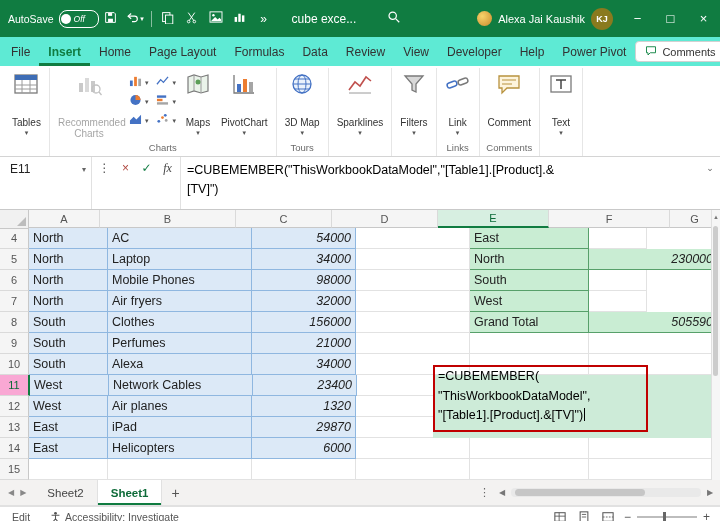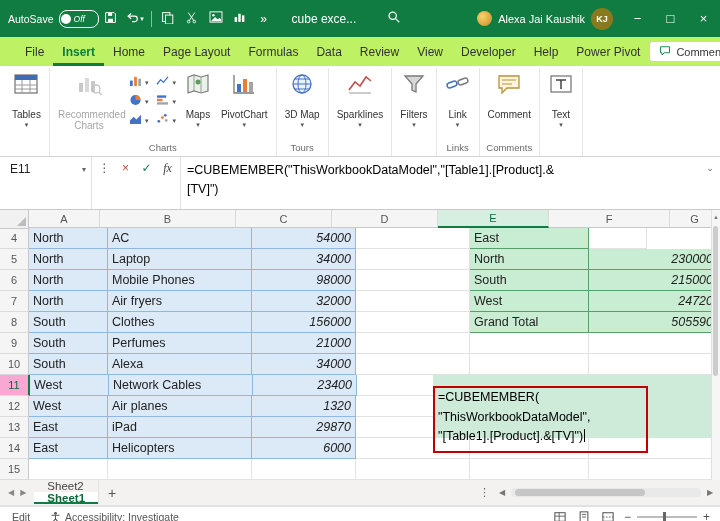--- a/index.html
+++ b/index.html
@@ -18,33 +18,33 @@
   .tb-sep{width:1px;height:16px;background:rgba(255,255,255,.5);margin:0 4px;}
   .tb-title{font-size:12px;margin:0 26px 0 16px;white-space:nowrap;}
   .tb-spacer{flex:1;}
   .user-chip{display:flex;align-items:center;gap:6px;font-size:11px;margin:0 8px;}
   .avatar-mini{width:15px;height:15px;border-radius:50%;background:radial-gradient(circle at 35% 35%,#F8D36A,#C98A2D);flex:none;}
   .avatar-kj{width:22px;height:22px;border-radius:50%;background:#8A7A1E;display:flex;align-items:center;justify-content:center;font-size:9px;font-weight:bold;flex:none;}
   .wbtns{display:flex;height:37px;flex:none;}
   .wbtn{width:33px;display:flex;align-items:center;justify-content:center;font-size:13px;}
 
   
-  .menubar{height:29px;background:#bef264;display:flex;align-items:center;flex:none;padding-left:16px;}
+  .menubar{height:29px;background:#5eead4;display:flex;align-items:center;flex:none;padding-left:2px;}
   .mtabs{display:flex;height:29px;}
   .mtab{padding:0 9px;display:flex;align-items:center;font-size:12px;color:#333;cursor:pointer;white-space:nowrap;}
   .mtab.active{color:#107C41;font-weight:bold;box-shadow:inset 0 -3px 0 #107C41;}
   .mb-spacer{flex:1;}
   .comments-btn{display:flex;align-items:center;gap:5px;border:1px solid #D1D1D1;border-radius:4px;padding:3px 9px;margin-right:8px;font-size:11px;color:#333;background:#fff;}
 
   
   .ribbon{height:88px;background:#fff;border-bottom:1px solid #D4D4D4;display:flex;align-items:stretch;padding:2px 0 0 4px;flex:none;overflow:hidden;}
   .rgroup{display:flex;flex-direction:column;border-right:1px solid #E6E6E6;padding:1px 3px 0;}
   .rbtns{flex:1;display:flex;align-items:flex-start;}
   .rbtn{display:flex;flex-direction:column;align-items:center;padding:3px 5px 0;border-radius:3px;text-align:center;cursor:pointer;}
-  .rlabel{font-size:10px;color:#333;margin-top:10px;line-height:11px;max-width:62px;}
+  .rlabel{font-size:10px;color:#333;margin-top:18px;line-height:11px;max-width:62px;}
   .rcaret{font-size:7px;color:#555;margin-top:1px;}
   .glabel{height:15px;font-size:9.5px;color:#6A6A6A;text-align:center;line-height:14px;white-space:nowrap;}
   .disabled{opacity:.45;}
   .mini-grid{display:grid;grid-template-columns:auto auto;gap:4px 8px;padding:6px 4px 0;}
   .mini{display:flex;align-items:center;gap:3px;cursor:pointer;}
   .mini .rcaret{margin:0;}
 
   
   .formulabar{height:52px;background:#fff;border-bottom:1px solid #C9C9C9;display:flex;align-items:stretch;flex:none;}
   .namebox{width:76px;display:flex;align-items:flex-start;justify-content:space-between;padding:5px 5px 0 10px;border-right:1px solid #E1E1E1;flex:none;}
@@ -72,30 +72,30 @@
   .cell.blue{background:#DCE9F7;border-color:#8FB7E0;}
   .cell.green{background:#C9EDD3;border-color:#57A06A;}
   .col-A{width:70px;flex:none;}
   .col-B{width:135px;flex:none;}
   .col-C{width:95px;flex:none;}
   .col-D{width:105px;flex:none;}
   .col-E{width:110px;flex:none;}
   .col-F{width:120px;flex:none;}
   .col-G{width:49px;flex:none;}
   .edit-bg{position:absolute;left:433px;top:165px;width:279px;height:63px;background:#CDEBD8;z-index:5;}
-  .edit-box{position:absolute;left:433px;top:176px;width:205px;height:63px;border:2px solid #C00000;z-index:6;padding:0 3px;font-size:12.5px;line-height:19.5px;color:#000;}
+  .edit-box{position:absolute;left:433px;top:155px;width:205px;height:63px;border:2px solid #C00000;z-index:6;padding:0 3px;font-size:12.5px;line-height:19.5px;color:#000;}
   .cursor{display:inline-block;width:1px;height:13px;background:#000;margin-left:1px;vertical-align:-2px;}
   .vscroll{position:absolute;right:0;top:0;width:8px;height:270px;background:#F6F6F6;border-left:1px solid #E0E0E0;z-index:7;}
   .vs-up{height:14px;font-size:6px;color:#777;text-align:center;line-height:14px;}
   .vthumb{position:absolute;left:1px;top:16px;width:5px;height:150px;background:#CCCCCC;border-radius:3px;}
 
   
   .sheetbar{height:25px;background:#F3F2F1;border-bottom:1px solid #E1E1E1;display:flex;align-items:center;flex:none;}
   .navarrs{display:flex;gap:6px;padding:0 8px;color:#888;font-size:8px;}
-  .stabs{display:flex;height:25px;flex-direction:column;}
+  .stabs{display:flex;height:25px;}
   .stab{padding:0 13px;display:flex;align-items:center;font-size:11.5px;color:#444;border-right:1px solid #E1E1E1;cursor:pointer;}
   .stab.active{background:#fff;color:#0E6B39;font-weight:bold;box-shadow:inset 0 -2px 0 #107C41;}
   .addtab{width:26px;text-align:center;color:#555;font-size:14px;cursor:pointer;}
   .sb-spacer{flex:1;}
   .sb-dots{color:#666;font-size:11px;padding:0 6px;}
   .hscroll{display:flex;align-items:center;gap:3px;padding-right:4px;}
   .hs-btn{font-size:8px;color:#777;width:12px;text-align:center;cursor:pointer;}
   .hs-track{width:190px;height:9px;background:#E9E9E9;border-radius:4px;position:relative;}
   .hs-thumb{position:absolute;left:4px;top:1px;width:130px;height:7px;background:#C6C6C6;border-radius:4px;}
 
@@ -445,31 +445,29 @@
           <div class="cell col-F green num">230000</div>
           <div class="cell col-G"></div>
         </div>
         <div class="grow">
           <div class="rowhdr">6</div>
           <div class="cell col-A blue">North</div>
           <div class="cell col-B blue">Mobile Phones</div>
           <div class="cell col-C blue num">98000</div>
           <div class="cell col-D"></div>
           <div class="cell col-E green">South</div>
-          <div class="cell col-F green num">215000</div>
           <div class="cell col-G"></div>
         </div>
         <div class="grow">
           <div class="rowhdr">7</div>
           <div class="cell col-A blue">North</div>
           <div class="cell col-B blue">Air fryers</div>
           <div class="cell col-C blue num">32000</div>
           <div class="cell col-D"></div>
           <div class="cell col-E green">West</div>
-          <div class="cell col-F green num">24720</div>
           <div class="cell col-G"></div>
         </div>
         <div class="grow">
           <div class="rowhdr">8</div>
           <div class="cell col-A blue">South</div>
           <div class="cell col-B blue">Clothes</div>
           <div class="cell col-C blue num">156000</div>
           <div class="cell col-D"></div>
           <div class="cell col-E green">Grand Total</div>
           <div class="cell col-F green num">505590</div>

